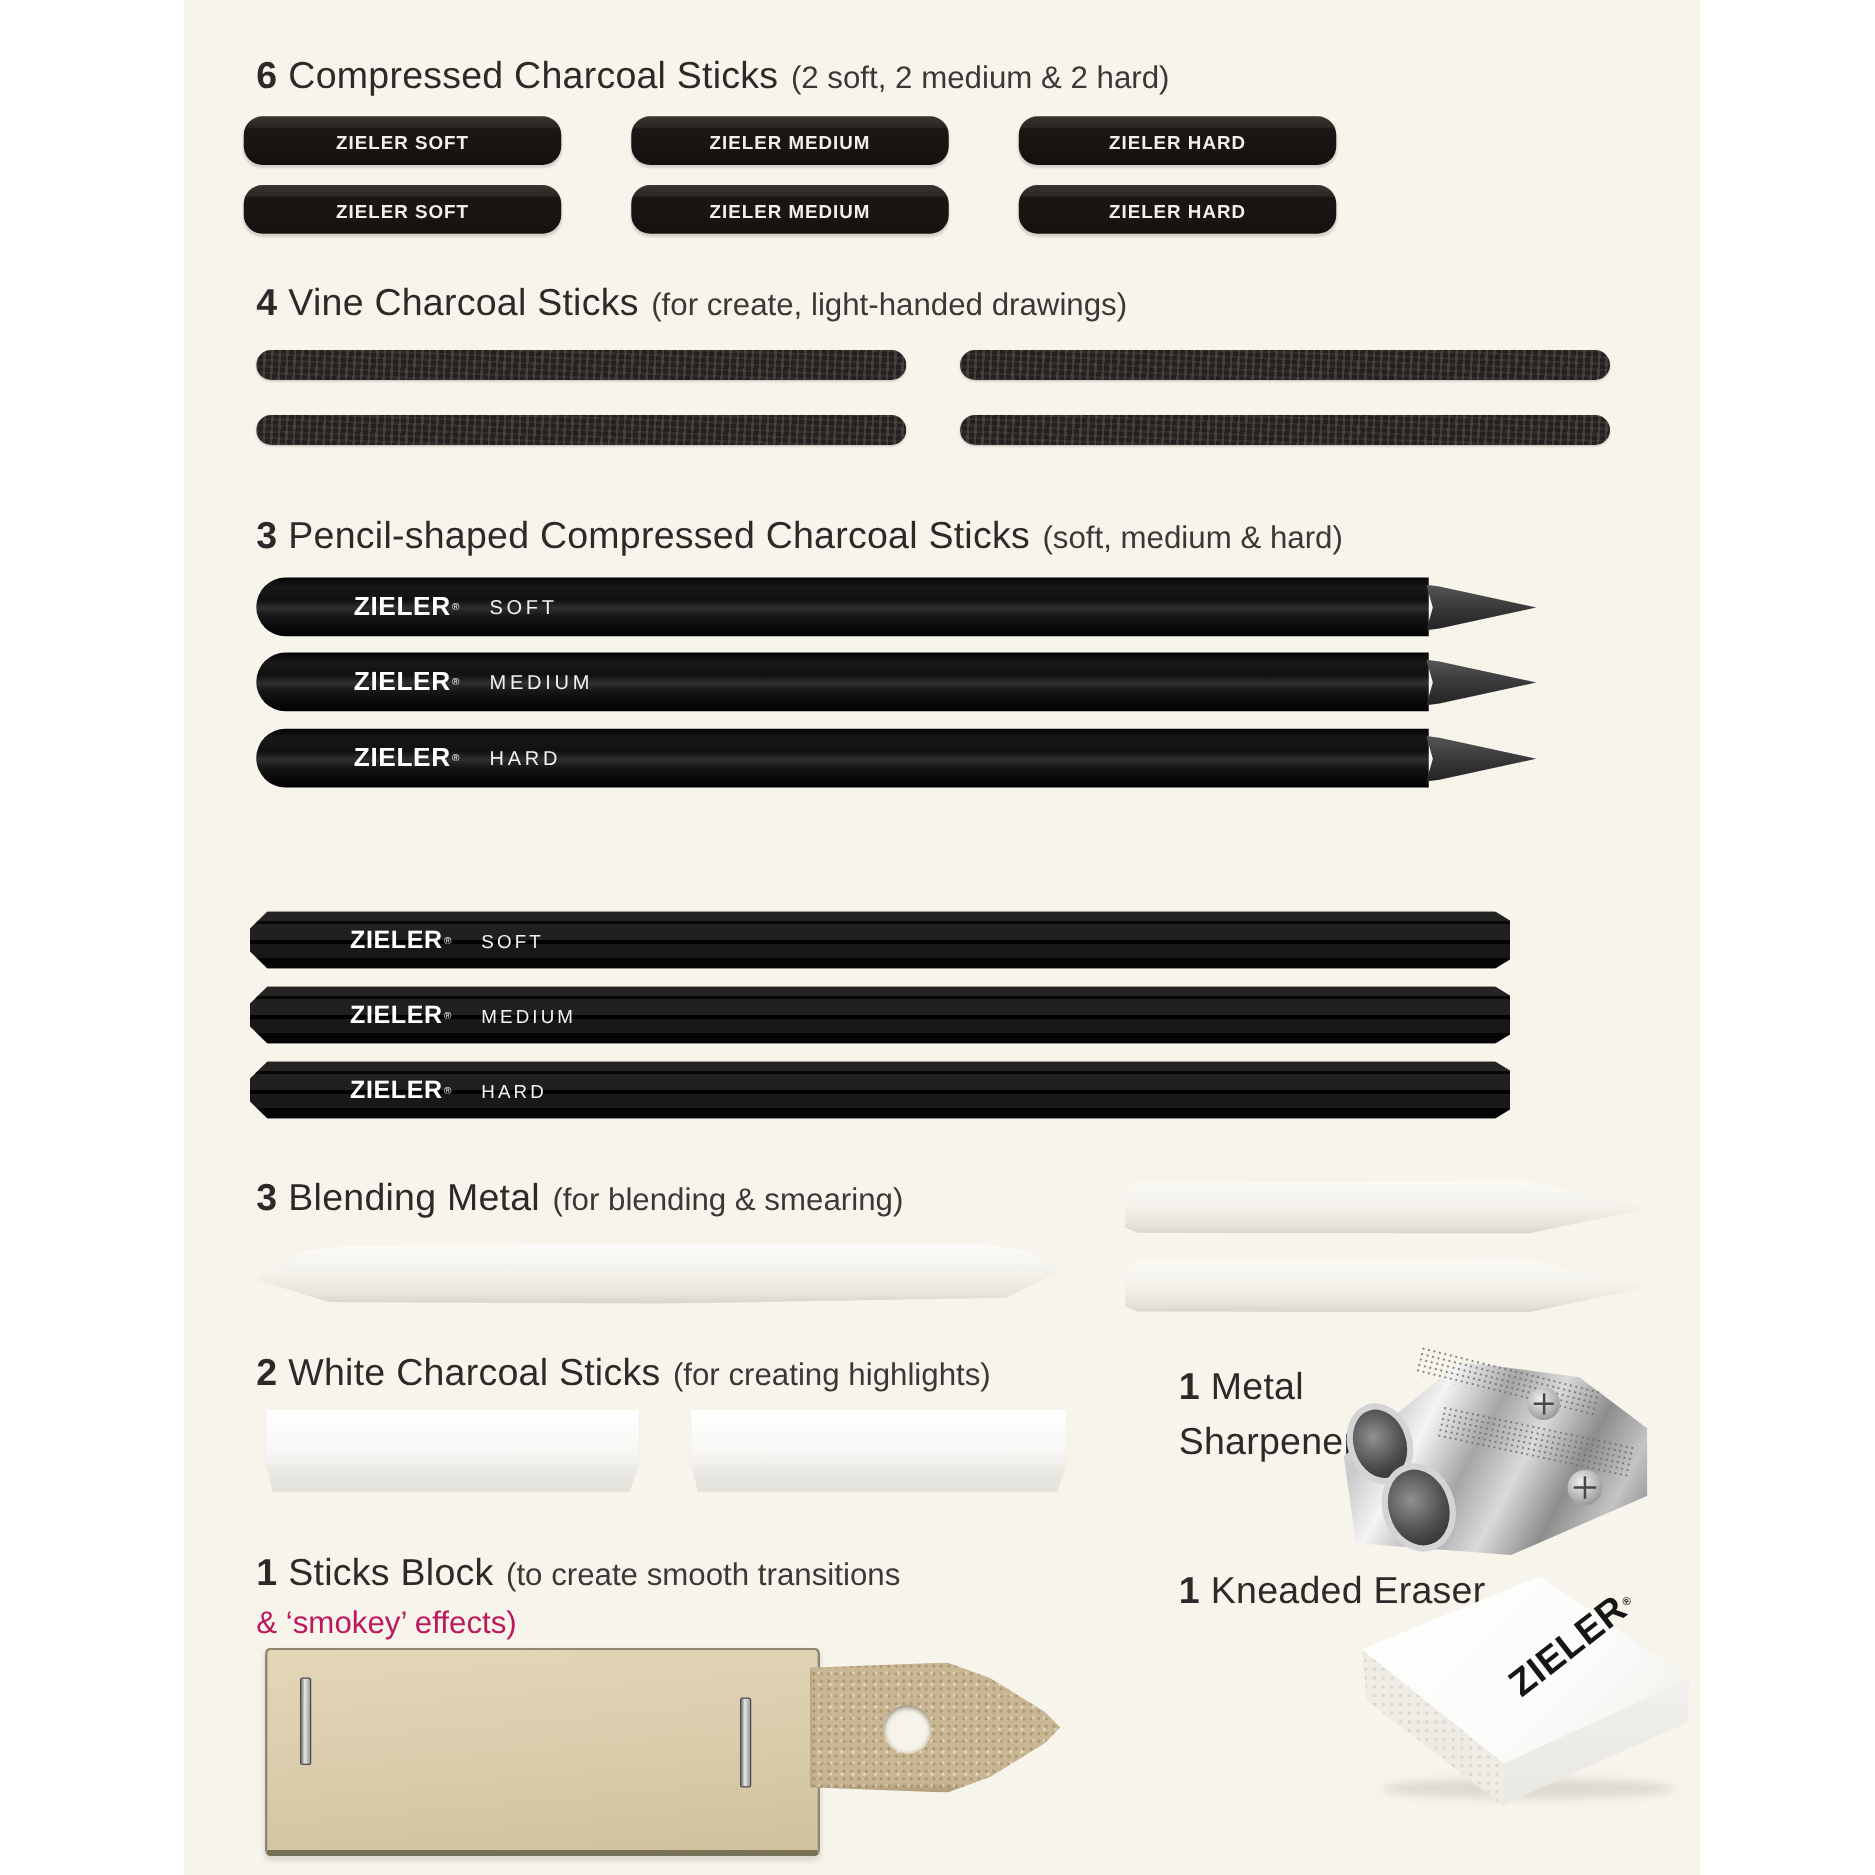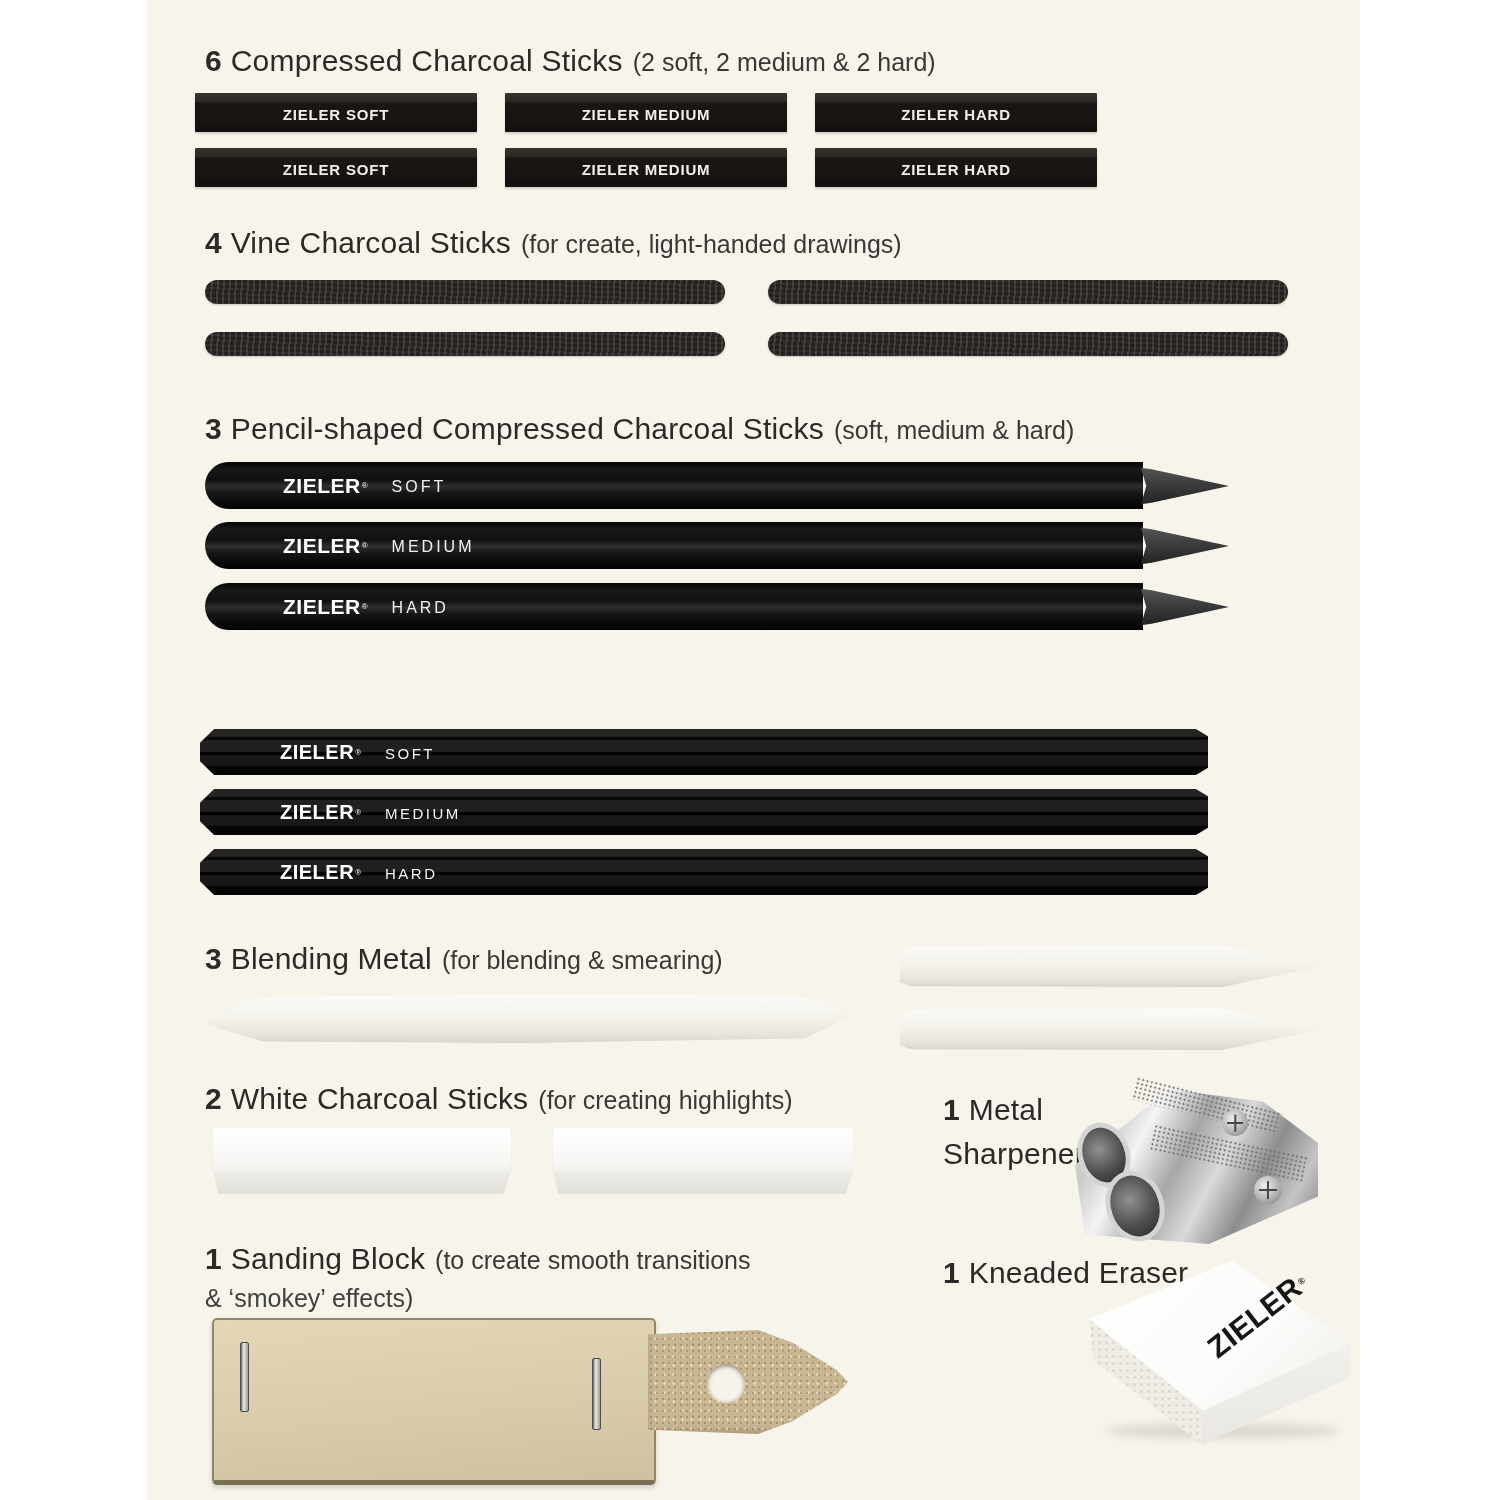--- a/index.html
+++ b/index.html
@@ -6,24 +6,24 @@
   #canvas{position:relative;width:1500px;height:1500px;background:#ffffff;overflow:hidden;
           font-family:"Liberation Sans", sans-serif;color:#2b2a28;}
   #panel{position:absolute;left:147px;top:0;width:1213px;height:1500px;background:#f7f4ec;}
 
   
   .h{position:absolute;font-size:30px;line-height:42px;white-space:nowrap;color:#2b2a28;}
   .h .num{font-weight:800;margin-right:9px;}
   .h .tt{font-weight:500;letter-spacing:.2px;}
   .h .nt{font-weight:400;font-size:25px;margin-left:10px;color:#3a3836;}
   .h.wrap{white-space:normal;line-height:44px;}
-  .nt2{position:absolute;font-size:25px;font-weight:400;color:#404040;white-space:nowrap;}
-
-  
-  .cstick{position:absolute;width:282px;height:39px;border-radius:1px;
+  .nt2{position:absolute;font-size:25px;font-weight:400;color:#be185d;white-space:nowrap;}
+
+  
+  .cstick{position:absolute;width:254px;height:39px;border-radius:15px;
      background:linear-gradient(180deg,#37332f 0%,#2b2724 22%,#191614 26%,#171412 70%,#12100e 100%);
      box-shadow:0 2px 2px rgba(0,0,0,.15);
      display:flex;align-items:center;justify-content:center;}
   .cstick-label{color:#f1f0ee;font-size:15px;font-weight:700;letter-spacing:.8px;padding-top:4px;}
 
   
   .vine{position:absolute;width:520px;height:24px;border-radius:12px;
      background-color:#232120;
      background-image:repeating-linear-gradient(93deg,rgba(130,124,116,.28) 0 2px,transparent 2px 6px),
                       repeating-linear-gradient(2deg,rgba(90,86,80,.22) 0 2px,transparent 2px 5px);
@@ -232,21 +232,21 @@
     <div class="sharpbody"></div>
     <div class="knurl" style="left:62px;top:8px;width:150px;height:24px;transform:rotate(14deg);"></div>
     <div class="knurl" style="left:80px;top:54px;width:158px;height:26px;transform:rotate(12deg);"></div>
     <div class="shole" style="left:8px;top:36px;width:42px;height:56px;transform:rotate(-18deg);"></div>
     <div class="shole" style="left:36px;top:84px;width:48px;height:62px;transform:rotate(-18deg);"></div>
     <div class="screw" style="left:152px;top:24px;width:26px;height:26px;"></div>
     <div class="screw" style="left:184px;top:90px;width:28px;height:28px;"></div>
   </div>
 
   <div class="h" style="left:205px;top:1238px;">
-    <span class="num">1</span><span class="tt">Sanding Block</span><span class="nt">(to create smooth transitions</span>
+    <span class="num">1</span><span class="tt">Sticks Block</span><span class="nt">(to create smooth transitions</span>
   </div>
   <div class="nt2" style="left:205px;top:1284px;">&amp; ‘smokey’ effects)</div>
   <div class="sandpad"></div>
   <div class="staple" style="left:240px;top:1342px;height:68px;"></div>
   <div class="staple" style="left:592px;top:1358px;height:70px;"></div>
   <div class="sandhandle"></div>
   <div class="sandhole"></div>
 
   <div class="h" style="left:943px;top:1252px;">
     <span class="num">1</span><span class="tt">Kneaded Eraser</span>

